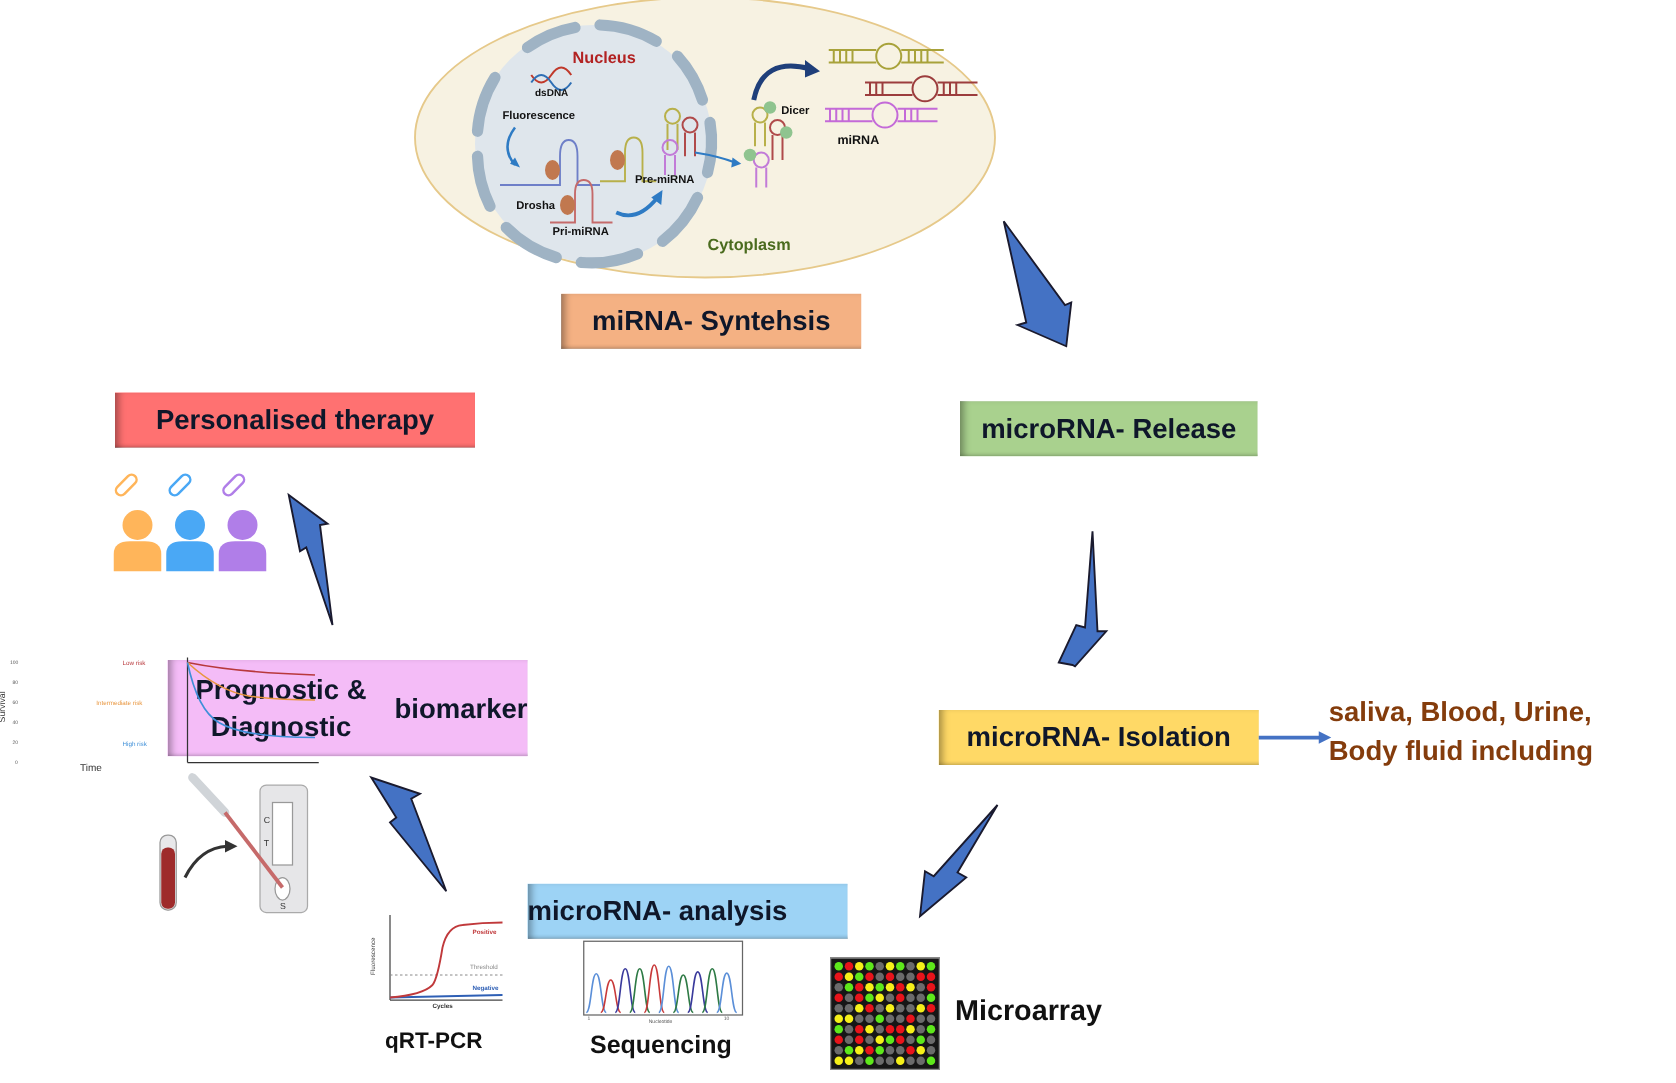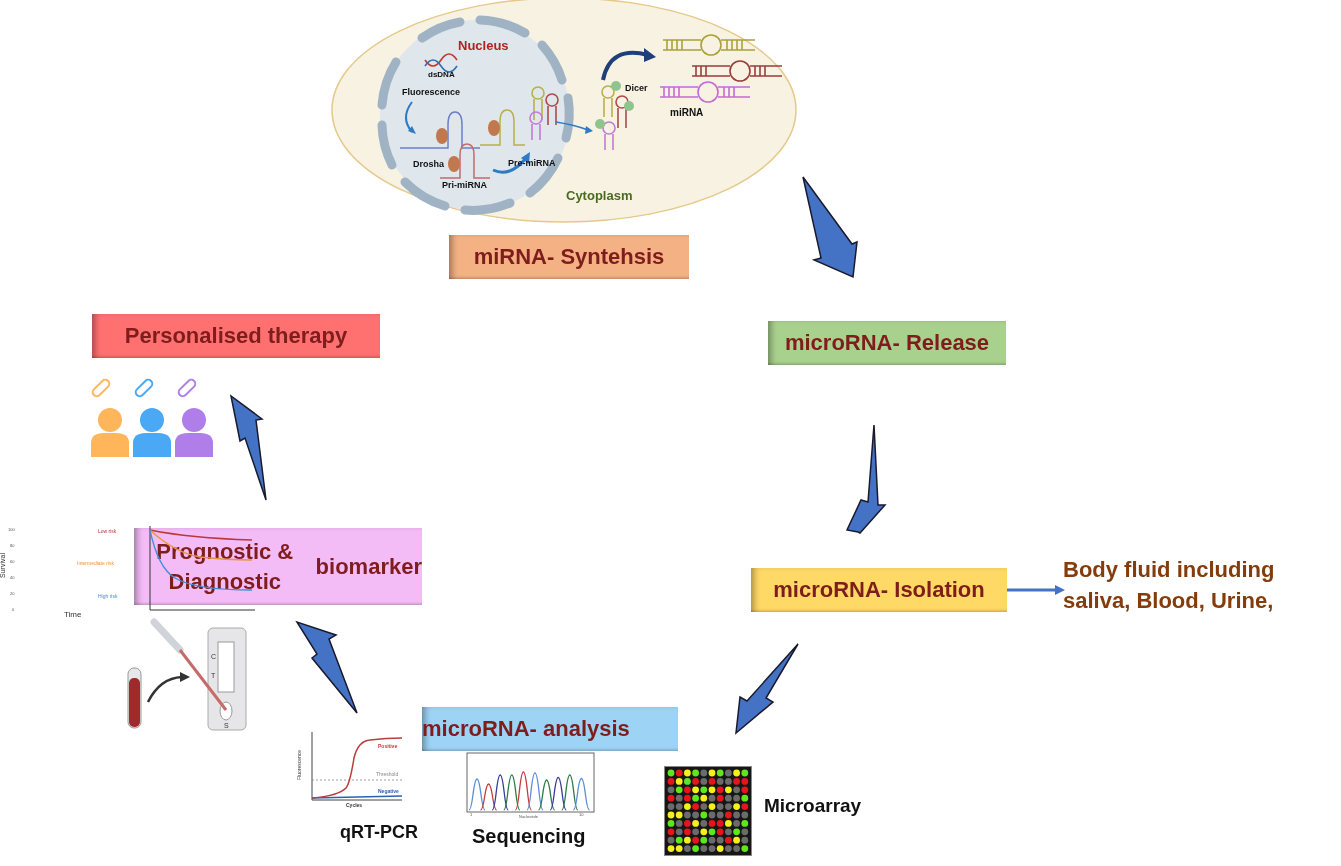--- a/index.html
+++ b/index.html
@@ -1,18 +1,18 @@
 <!DOCTYPE html>
 <html><head>
 <meta charset="utf-8">
 <style>
   html,body{margin:0;padding:0;background:#fff;}
   body{width:1341px;height:866px;position:relative;overflow:hidden;font-family:"Liberation Sans","DejaVu Sans",sans-serif;}
   .abs{position:absolute;}
-  .box{position:absolute;display:flex;align-items:center;justify-content:center;text-align:center;font-weight:bold;color:#7f1d1d;font-size:22px;line-height:30px;box-shadow:inset 6px 0 6px -3px rgba(0,0,0,0.35), inset 0 -3px 3px -2px rgba(0,0,0,0.2);}
+  .box{position:absolute;display:flex;align-items:center;justify-content:center;text-align:center;font-weight:bold;color:#0f172a;font-size:22px;line-height:30px;box-shadow:inset 6px 0 6px -3px rgba(0,0,0,0.35), inset 0 -3px 3px -2px rgba(0,0,0,0.2);}
   .lbl{position:absolute;font-weight:bold;color:#111;white-space:nowrap;}
   svg{position:absolute;overflow:visible;}
   .arrow path{fill:#4472c4;stroke:#1a1a2e;stroke-width:1.5;stroke-linejoin:miter;}
 </style>
 </head>
 <body>
 
 <div class="abs" style="left:330px;top:0;width:480px;height:230px;">
   <svg width="480" height="230">
     <ellipse cx="234" cy="110" rx="232" ry="112" fill="#f7f2e2" stroke="#e6c98a" stroke-width="1.5"></ellipse>
@@ -89,21 +89,21 @@
           <circle cx="378" cy="92" r="10"></circle>
           <path d="M334 87 V97 M339 87 V97 M344 87 V97 M349 87 V97 M394 87 V97 M399 87 V97 M404 87 V97"></path>
         </g>
     </g>
   </svg>
   <span class="lbl" style="left:128px;top:38px;font-size:13px;color:#b22222;">Nucleus</span>
   <span class="lbl" style="left:98px;top:70px;font-size:8px;">dsDNA</span>
   <span class="lbl" style="left:72px;top:87px;font-size:9px;">Fluorescence</span>
   <span class="lbl" style="left:83px;top:159px;font-size:9px;">Drosha</span>
   <span class="lbl" style="left:112px;top:180px;font-size:9px;">Pri-miRNA</span>
-  <span class="lbl" style="left:178px;top:138px;font-size:9px;margin-top:20px;">Pre-miRNA</span>
+  <span class="lbl" style="left:178px;top:138px;font-size:9px;">Pre-miRNA</span>
   <span class="lbl" style="left:295px;top:83px;font-size:9px;">Dicer</span>
   <span class="lbl" style="left:340px;top:107px;font-size:10px;">miRNA</span>
   <span class="lbl" style="left:236px;top:188px;font-size:13px;color:#4a6b1e;">Cytoplasm</span>
 </div>
 
 <div class="box" style="left:449px;top:235px;width:240px;height:44px;background:#f4b183;">
   <span>miRNA- Syntehsis</span>
 </div>
 <div class="box" style="left:768px;top:321px;width:238px;height:44px;background:#a9d18e;">
   <span>microRNA- Release</span>
@@ -128,22 +128,22 @@
   <path d="M798 644 L766 698 L773 702 L736 733 L740 697 L747 701 Z"></path>
   <path d="M357 713 L312 658 L317 654 L297 622 L336 635 L329 639 Z"></path>
   <path d="M266 500 L245 438 L240 441 L231 396 L262 419 L256 420 Z"></path>
 </svg>
 
 <svg style="left:1007px;top:584px;" width="60" height="12">
   <line x1="0" y1="6" x2="50" y2="6" stroke="#4472c4" stroke-width="3"></line>
   <polygon points="48,1 58,6 48,11" fill="#4472c4"></polygon>
 </svg>
 <div class="abs" style="left:1063px;top:554px;font-weight:bold;font-size:22px;line-height:31px;color:#843c0c;">
+  <div>saliva, Blood, Urine,</div>
   <div>Body fluid including</div>
-  <div>saliva, Blood, Urine,</div>
 </div>
 
 <svg style="left:88px;top:375px;" width="130" height="85">
   <g>
       <rect x="9" y="3" width="8" height="20" rx="4" transform="rotate(45 13 13)" fill="none" stroke="#ffb55a" stroke-width="2"></rect>
     </g>
   <g>
       <rect x="52" y="3" width="8" height="20" rx="4" transform="rotate(45 56 13)" fill="none" stroke="#4aa8f5" stroke-width="2"></rect>
     </g>
   <g>
@@ -214,21 +214,21 @@
     <line x1="14" y1="52" x2="104" y2="52" stroke="#888" stroke-width="0.8" stroke-dasharray="2,2"></line>
     <path d="M14 70 L104 68" fill="none" stroke="#2e5fb5" stroke-width="1.5"></path>
     <path d="M14 70 Q40 68 48 60 Q52 55 56 30 Q60 13 72 12 Q88 10 104 10" fill="none" stroke="#c0393b" stroke-width="1.5"></path>
   </svg>
   <span class="abs" style="left:-14px;top:34px;font-size:5px;color:#333;transform:rotate(-90deg);">Fluorescence</span>
   <span class="abs" style="left:48px;top:74px;font-size:5px;font-weight:bold;color:#333;">Cycles</span>
   <span class="abs" style="left:80px;top:15px;font-size:5px;font-weight:bold;color:#c0393b;">Positive</span>
   <span class="abs" style="left:78px;top:43px;font-size:5px;color:#888;">Threshold</span>
   <span class="abs" style="left:80px;top:60px;font-size:5px;font-weight:bold;color:#2e5fb5;">Negative</span>
 </div>
-<span class="lbl" style="left:308px;top:822px;font-size:18px;margin-left:32px;">qRT-PCR</span>
+<span class="lbl" style="left:308px;top:822px;font-size:18px;">qRT-PCR</span>
 
 <div class="abs" style="left:465px;top:752px;width:140px;height:72px;">
   <svg width="140" height="72" id="seq-svg">
     <rect x="2" y="1" width="127" height="59" fill="#fff" stroke="#666" stroke-width="1"></rect>
   <path d="M4 58 C8 58 8 27 12 27 C16 27 16 58 20 58" fill="none" stroke="#5b8fd8" stroke-width="1.3"></path>
       <path d="M15.600000000000001 58 C19.6 58 19.6 32 23.6 32 C27.6 32 27.6 58 31.6 58" fill="none" stroke="#c83a3a" stroke-width="1.3"></path>
       <path d="M27.200000000000003 58 C31.200000000000003 58 31.200000000000003 23 35.2 23 C39.2 23 39.2 58 43.2 58" fill="none" stroke="#3a3a9c" stroke-width="1.3"></path>
       <path d="M38.8 58 C42.8 58 42.8 23 46.8 23 C50.8 23 50.8 58 54.8 58" fill="none" stroke="#2e7a45" stroke-width="1.3"></path>
       <path d="M50.4 58 C54.4 58 54.4 20 58.4 20 C62.4 20 62.4 58 66.4 58" fill="none" stroke="#c83a3a" stroke-width="1.3"></path>
       <path d="M62 58 C66 58 66 21 70 21 C74 21 74 58 78 58" fill="none" stroke="#5b8fd8" stroke-width="1.3"></path>
@@ -340,13 +340,13 @@
       <circle cx="22.4" cy="81.60000000000001" r="3.4" fill="#6b6b6b"></circle>
       <circle cx="30.599999999999998" cy="81.60000000000001" r="3.4" fill="#5ee81b"></circle>
       <circle cx="38.8" cy="81.60000000000001" r="3.4" fill="#6b6b6b"></circle>
       <circle cx="47" cy="81.60000000000001" r="3.4" fill="#6b6b6b"></circle>
       <circle cx="55.199999999999996" cy="81.60000000000001" r="3.4" fill="#f5f019"></circle>
       <circle cx="63.39999999999999" cy="81.60000000000001" r="3.4" fill="#6b6b6b"></circle>
       <circle cx="71.6" cy="81.60000000000001" r="3.4" fill="#6b6b6b"></circle>
       <circle cx="79.8" cy="81.60000000000001" r="3.4" fill="#5ee81b"></circle>
     </svg>
 </div>
-<span class="lbl" style="left:764px;top:795px;font-size:19px;">Microarray</span>
+<span class="lbl" style="left:764px;top:795px;font-size:23px;">Microarray</span>
 
 </body></html>

